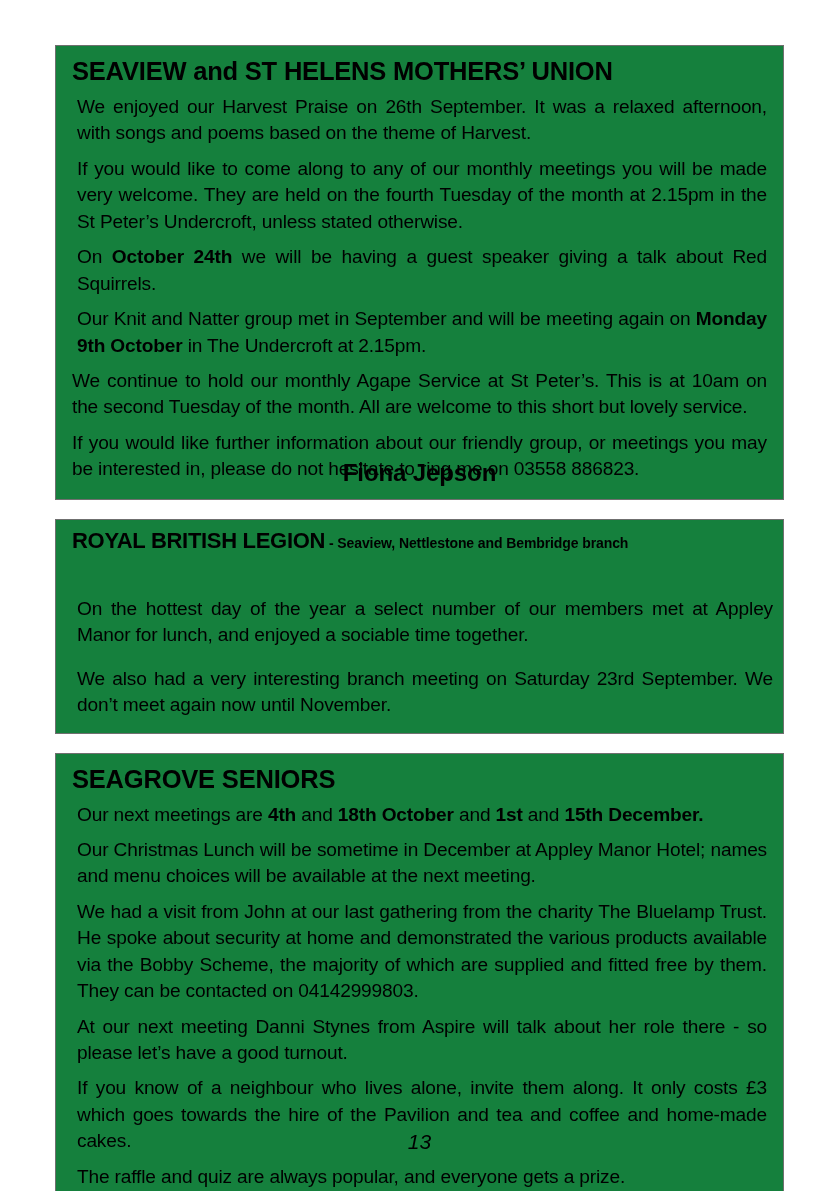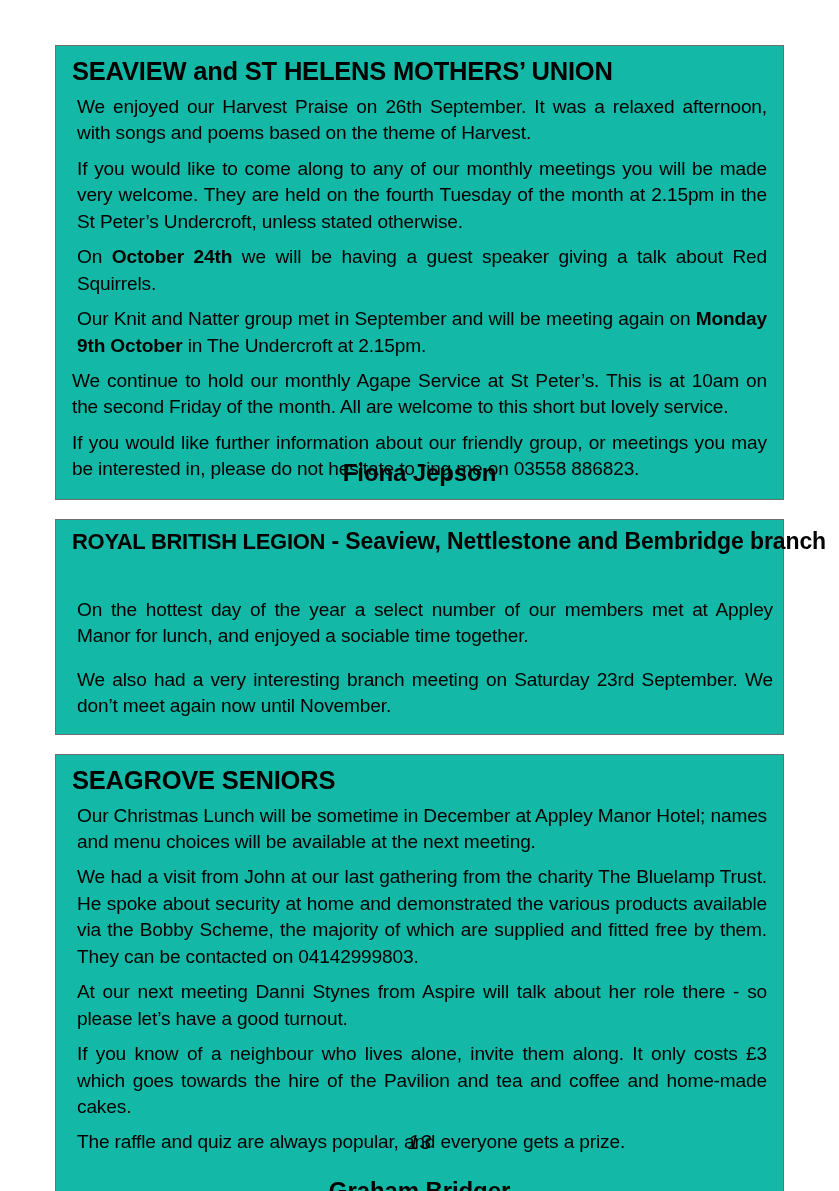--- a/index.html
+++ b/index.html
@@ -17,21 +17,21 @@
   .page {
     position: relative;
     width: 839px;
     height: 1191px;
     box-sizing: border-box;
     padding: 45px 55px 0 55px;
   }
   .article-box {
     border: 1.5px solid #6f6f6f;
     box-sizing: border-box;
-    background: #14b8a6;
+    background: #15803d;
     padding: 12px 16px 10px 16px;
     margin-bottom: 19px;
   }
   .article-box.box-rbl {
     padding: 9px 10px 14px 16px;
   }
   .article-box.box-seniors {
     padding: 12px 16px 8px 16px;
   }
   h1.section-title {
@@ -41,21 +41,21 @@
     margin: 0 0 9px 0;
     line-height: 1.06;
     white-space: nowrap;
   }
   h1.section-title.title-rbl {
     font-size: 22px;
     margin-bottom: 5px;
     letter-spacing: -0.3px;
   }
   h1.section-title.title-rbl .title-sub {
-    font-size: 23px;
+    font-size: 14px;
     letter-spacing: -0.1px;
   }
   p.para {
     font-size: 19.1px;
     line-height: 1.385;
     margin: 0 0 9px 0;
     text-align: justify;
     text-justify: inter-word;
     letter-spacing: -0.15px;
   }
@@ -113,21 +113,21 @@
 
     <p class="para indent-1">
       <span>On </span><span class="b">October 24th</span><span> we will be having a guest speaker giving a talk about Red Squirrels.</span>
     </p>
 
     <p class="para indent-1">
       <span>Our Knit and Natter group met in September and will be meeting again on </span><span class="b">Monday 9th October</span><span> in The Undercroft at 2.15pm.</span>
     </p>
 
     <p class="para">
-      <span>We continue to hold our monthly Agape Service at St Peter’s. This is at 10am on the second Friday of the month. All are welcome to this short but lovely service.</span>
+      <span>We continue to hold our monthly Agape Service at St Peter’s. This is at 10am on the second Tuesday of the month. All are welcome to this short but lovely service.</span>
     </p>
 
     <p class="para">
       <span>If you would like further information about our friendly group, or meetings you may be interested in, please do not hesitate to ring me on 03558 886823.</span>
     </p>
     <span class="signature">Fiona Jepson</span>
   </section>
 
   <section class="article-box box-rbl">
     <h1 class="section-title title-rbl"><span>ROYAL BRITISH LEGION</span><span class="title-sub"> - Seaview,  Nettlestone and Bembridge branch</span></h1>
@@ -137,20 +137,23 @@
     </p>
 
     <p class="para indent-1">
       <span>We also had a very interesting branch meeting on Saturday 23rd September. We don’t meet again now until November.</span>
     </p>
   </section>
 
   <section class="article-box box-seniors">
     <h1 class="section-title">SEAGROVE SENIORS</h1>
 
+    <p class="para indent-1">
+      <span>Our next meetings are </span><span class="b">4th</span><span> and </span><span class="b">18th October</span><span> and </span><span class="b">1st</span><span> and </span><span class="b">15th December.</span>
+    </p>
 
     <p class="para indent-1">
       <span>Our Christmas Lunch will be sometime in December at Appley Manor Hotel; names and menu choices will be available at the next meeting.</span>
     </p>
 
     <p class="para indent-1">
       <span>We had a visit from John at our last gathering from the charity The Bluelamp Trust. He spoke about security at home and demonstrated the various products available via the Bobby Scheme, the majority of which are supplied and fitted free by them. They can be contacted on 04142999803.</span>
     </p>
 
     <p class="para indent-1">

